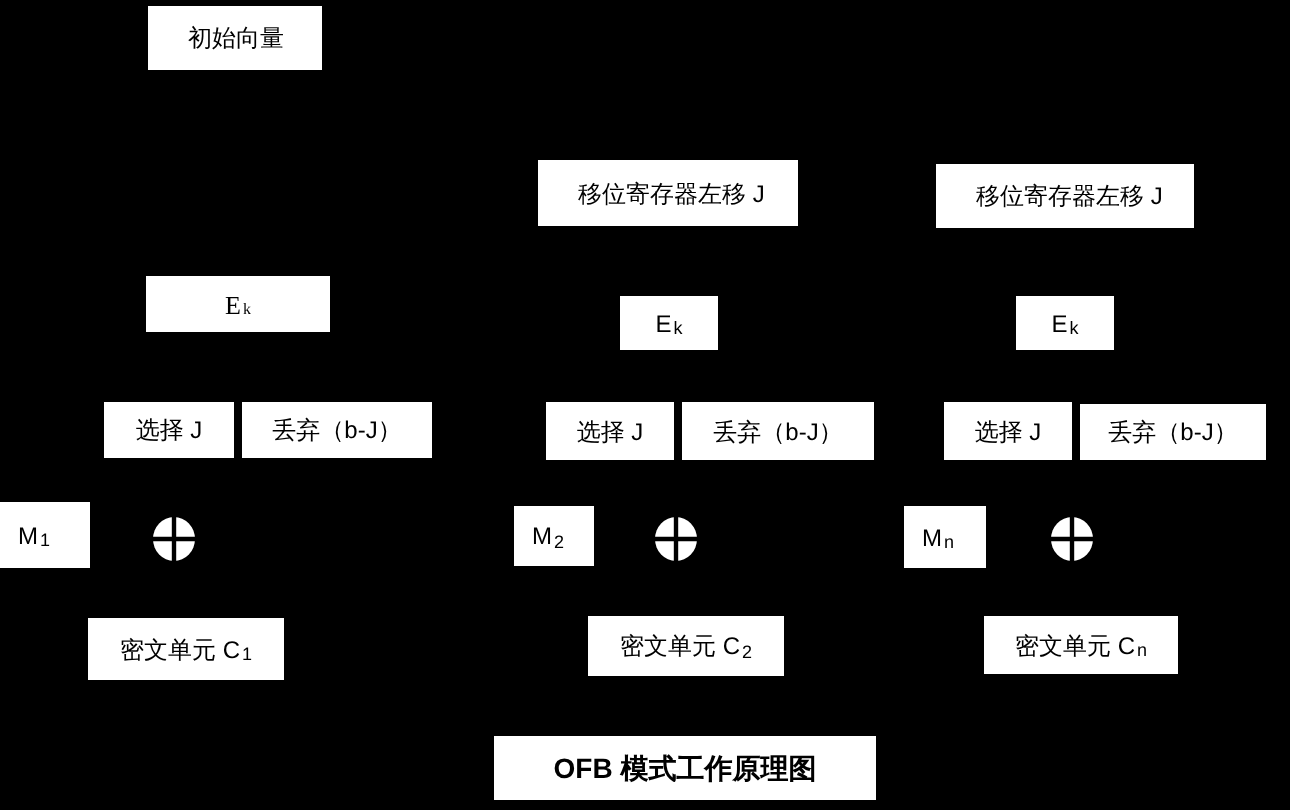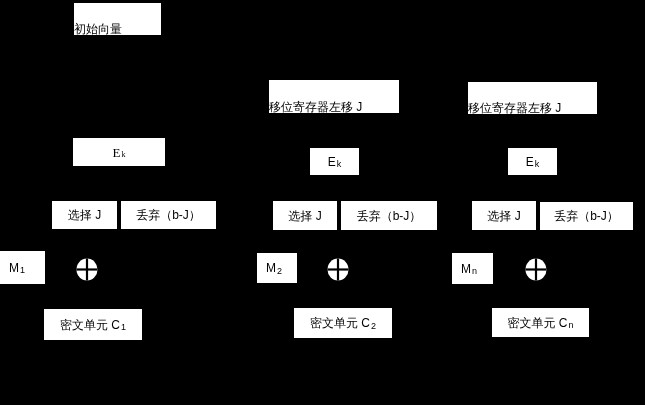--- a/index.html
+++ b/index.html
@@ -14,21 +14,21 @@
   .box{
     position:absolute;
     background:#fff;
     display:flex;
     align-items:center;
     font-size:12px;
     line-height:1;
     white-space:nowrap;
     box-sizing:border-box;
   }
-  .pad{justify-content:flex-start;padding-left:0;align-items:flex-end;}
+  .pad{justify-content:flex-start;padding-left:20px;}
   .ctr{justify-content:center;}
   .mbox{justify-content:flex-start;padding-left:9px;}
   .serif{font-family:"Liberation Serif", serif;font-size:13px;}
   .sub{font-size:9px;position:relative;top:3px;margin-left:1px;}
   .serif .sub{font-size:8px;}
   .title-box{
     font-weight:bold;
     font-size:14px;
     justify-content:center;
   }
@@ -132,14 +132,17 @@
     <ellipse cx="11" cy="11.5" rx="10.5" ry="11" fill="#ffffff"></ellipse>
     <line x1="11" y1="0.5" x2="11" y2="22.5" stroke="#000000" stroke-width="2.2"></line>
     <line x1="0.5" y1="11.5" x2="21.5" y2="11.5" stroke="#000000" stroke-width="2.2"></line>
   </svg>
 
   <div class="box ctr" style="left:492px;top:308px;width:97px;height:29px">
     <span>密文单元 C</span>
       <span class="sub">n</span>
   </div>
 
+  <div class="box title-box" style="left:247px;top:368px;width:191px;height:32px">
+    <span>OFB 模式工作原理图</span>
+  </div>
 
 </div>
 
 </body></html>

